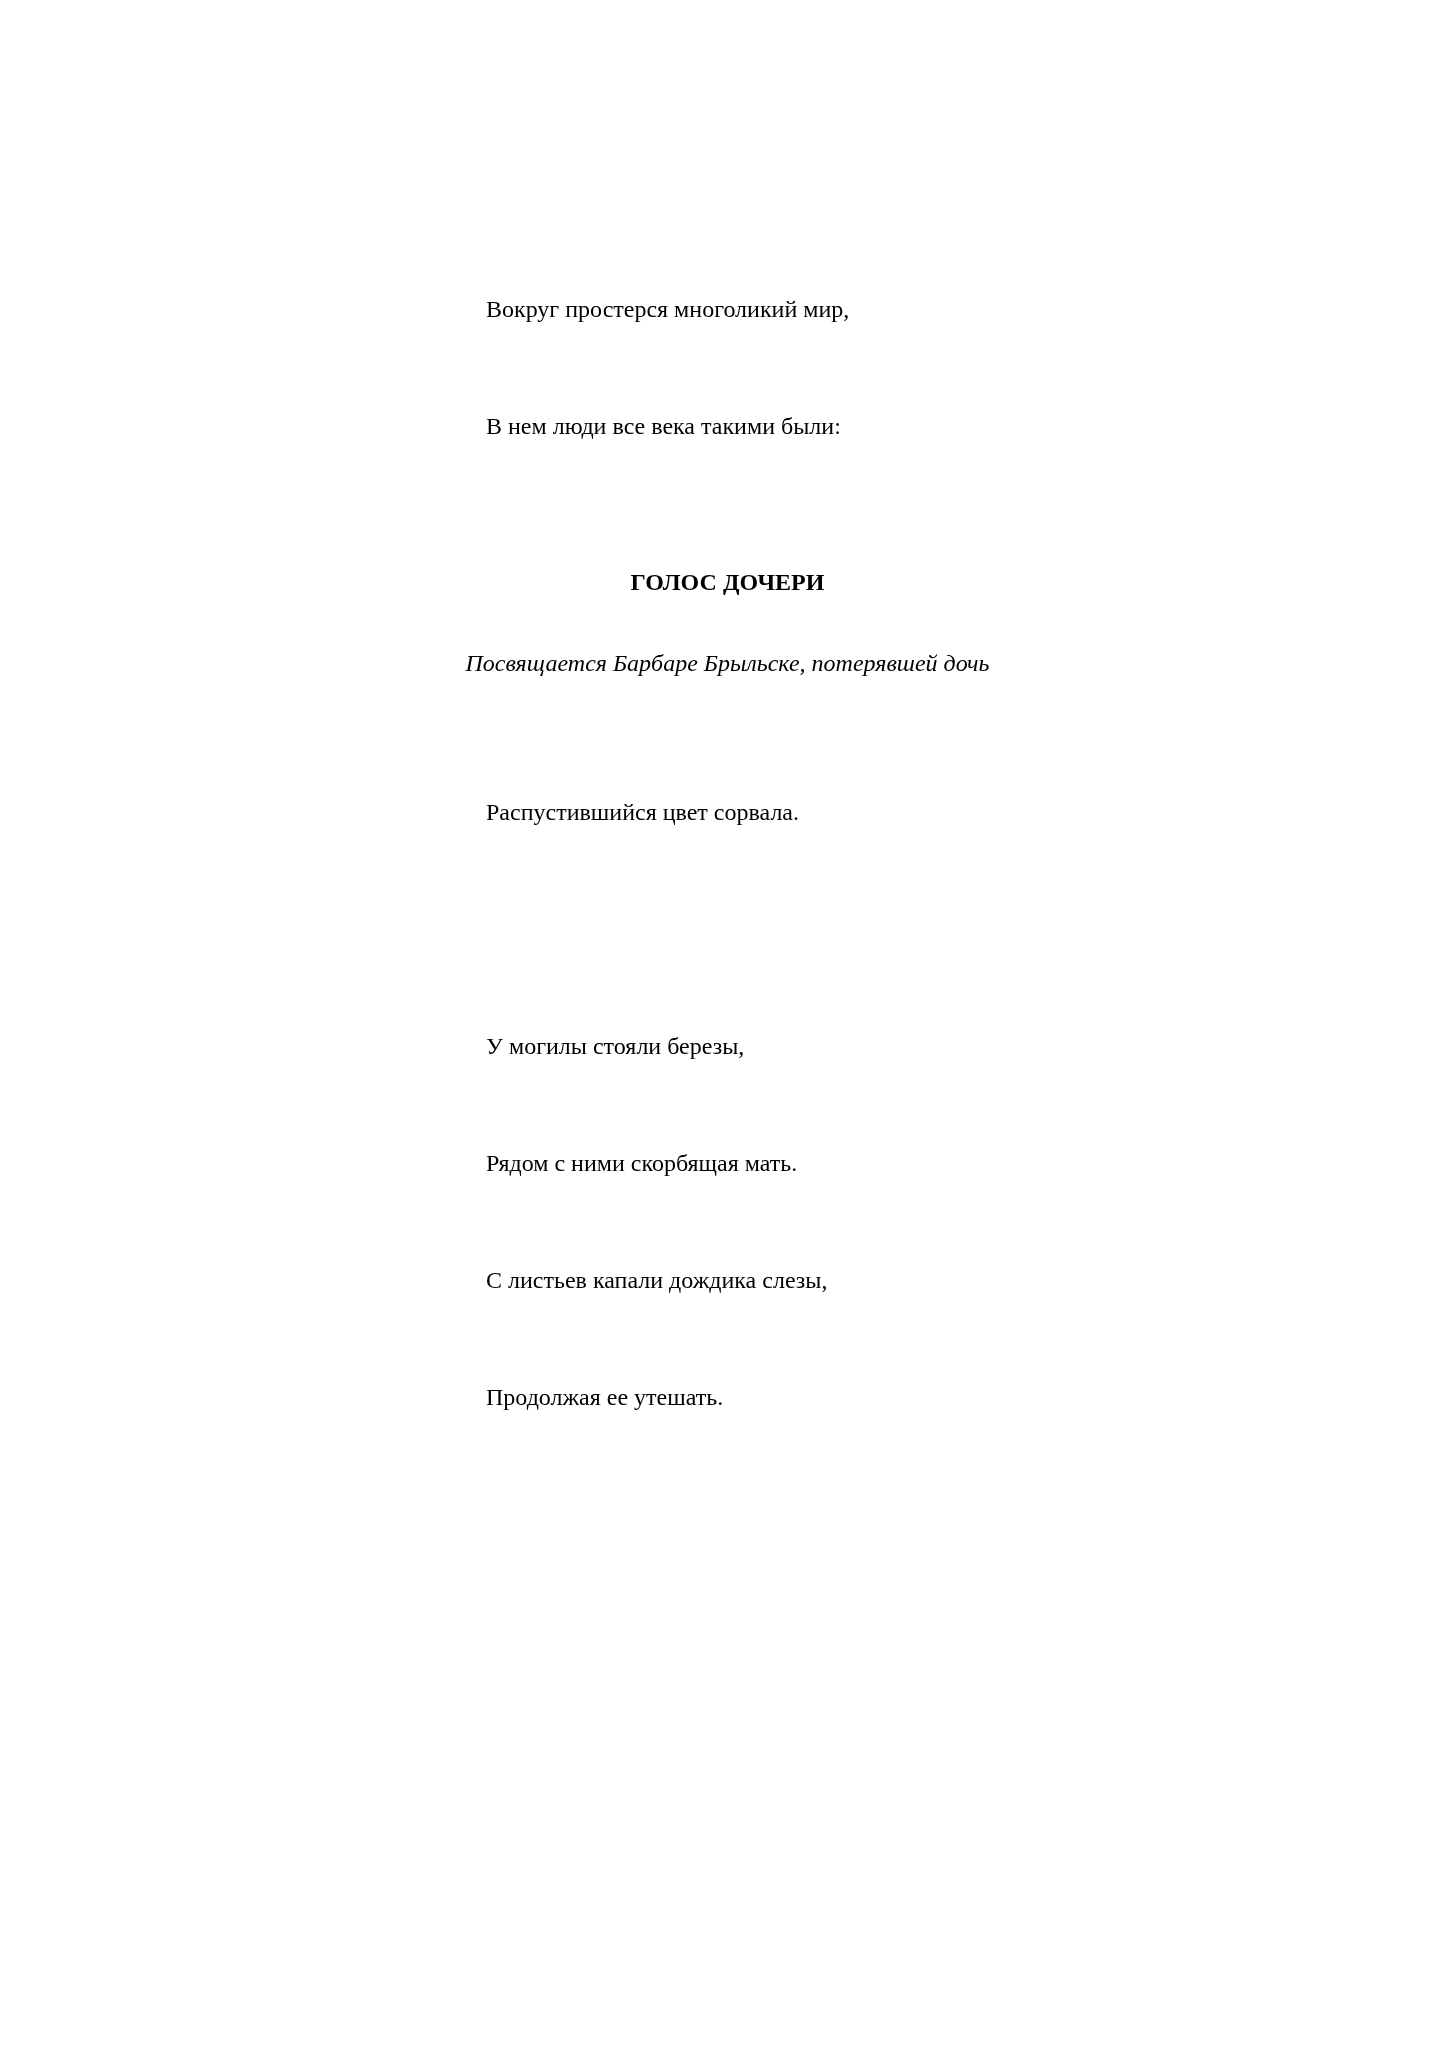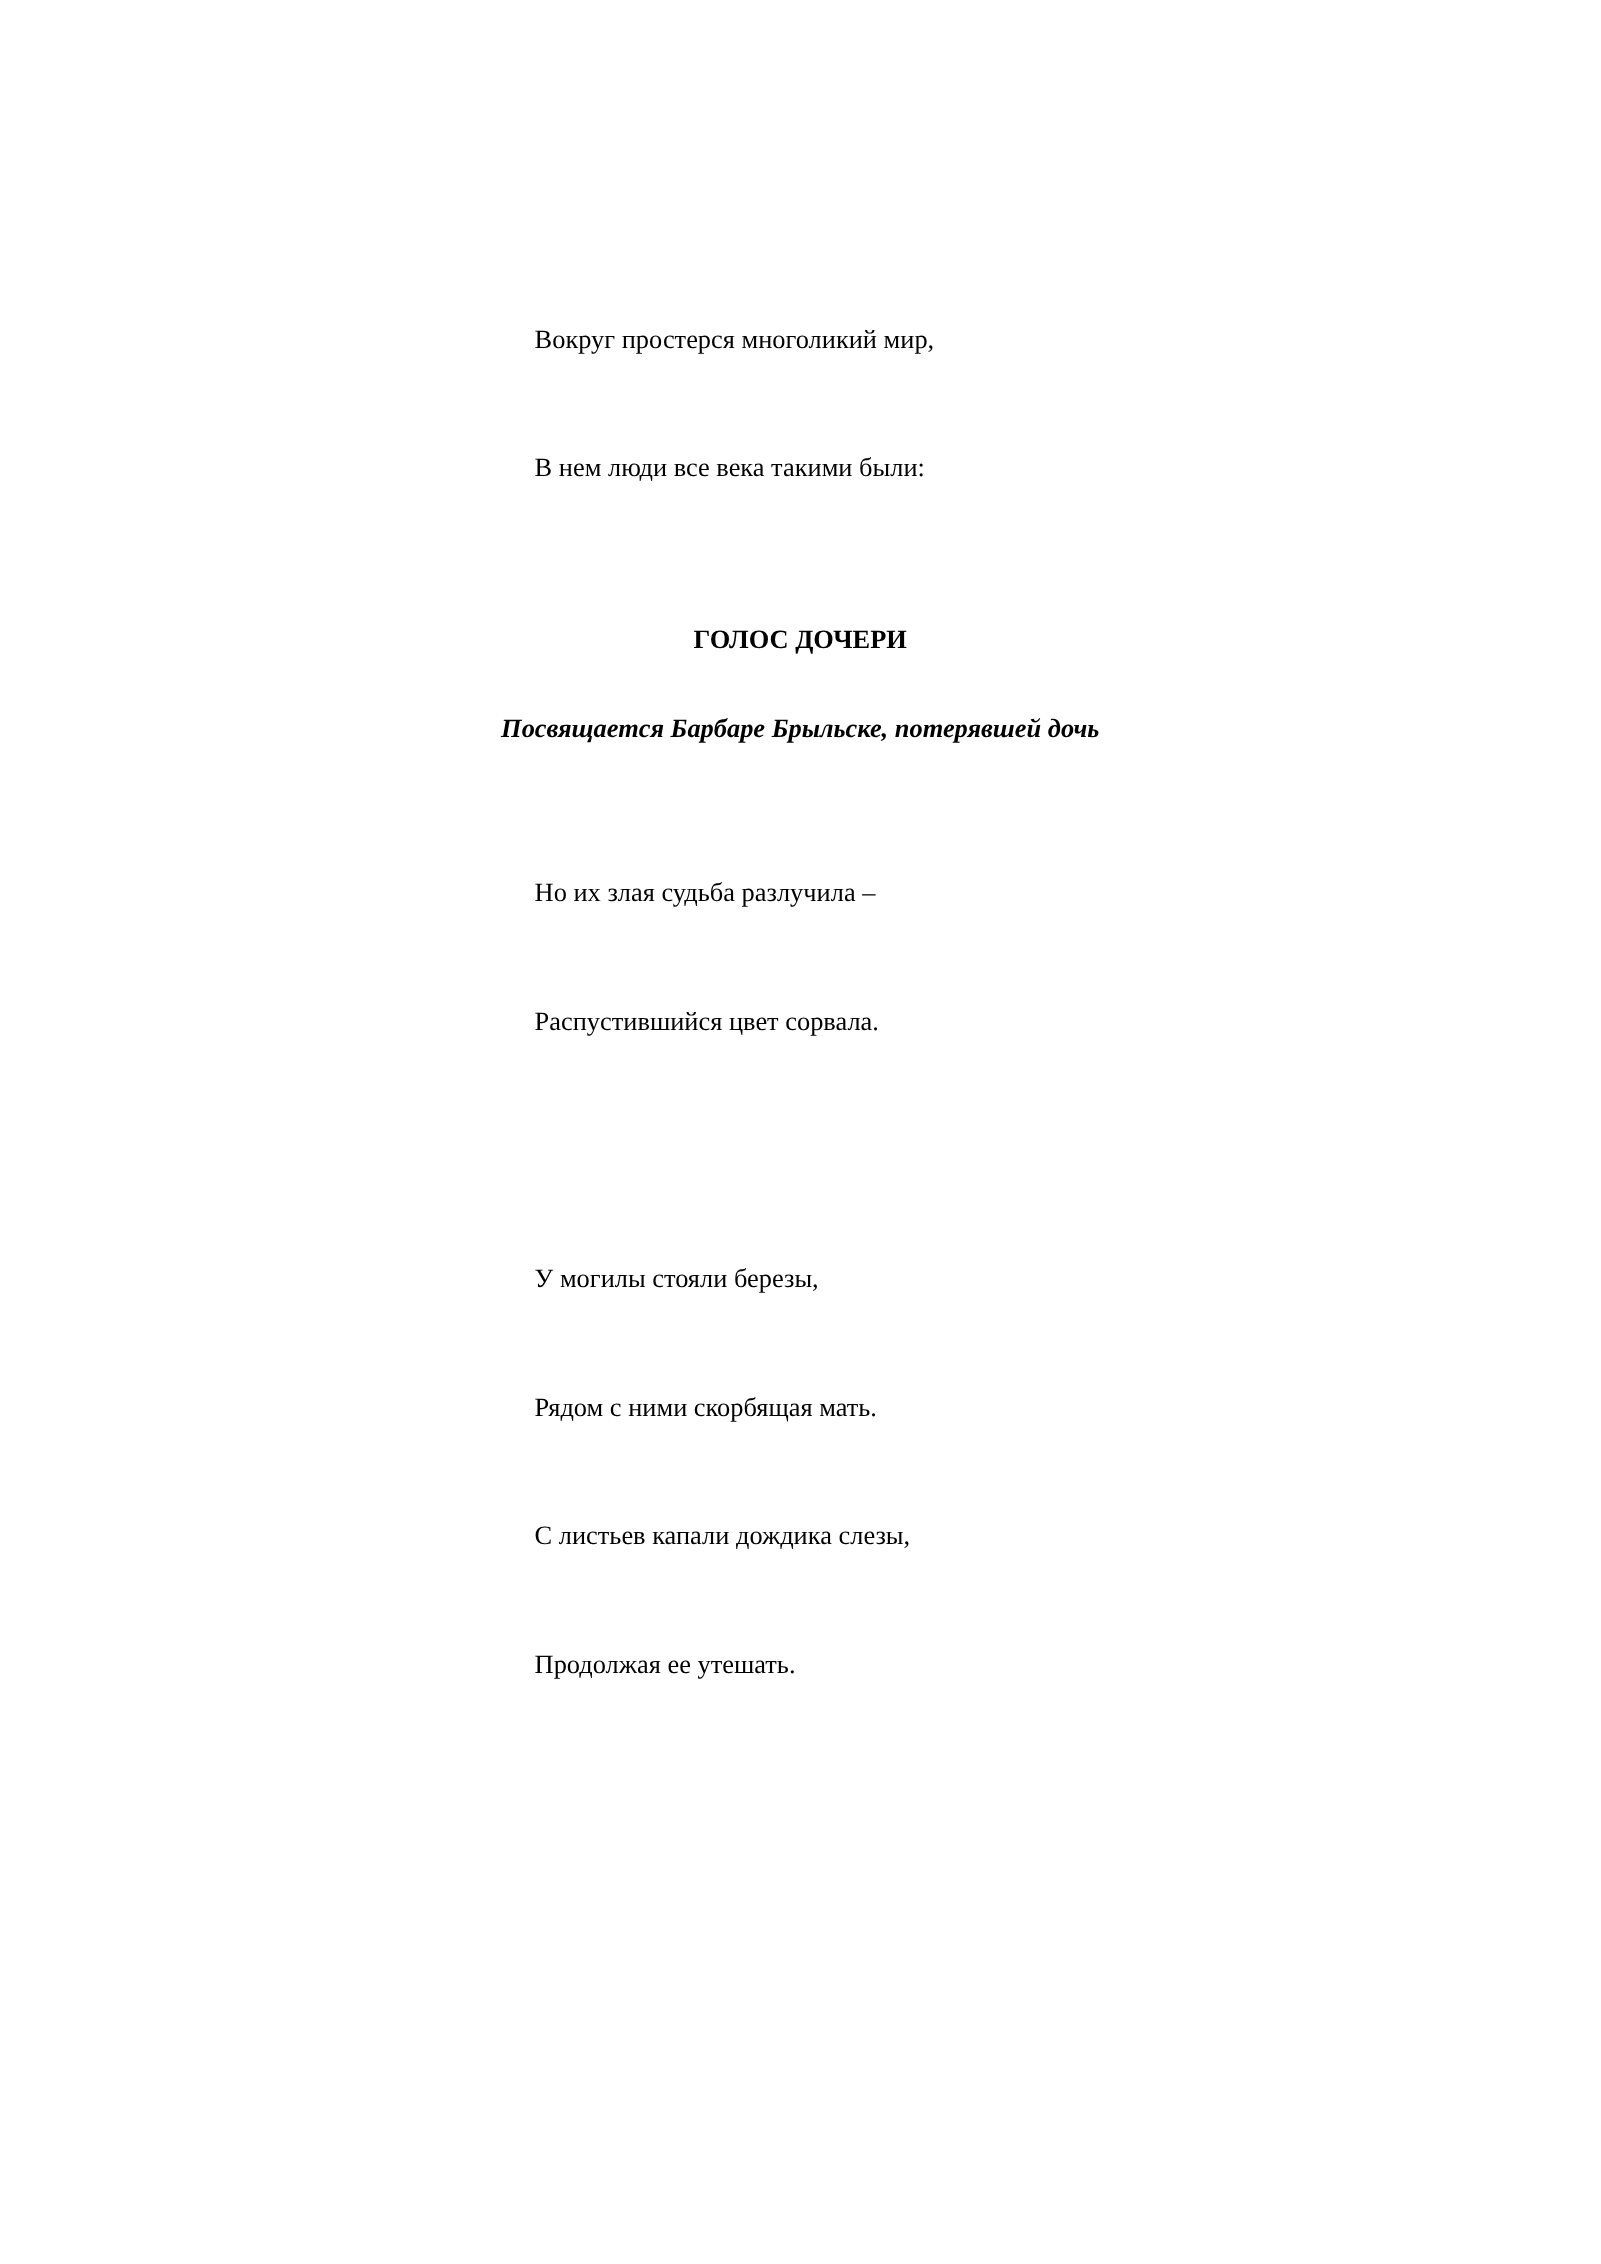--- a/index.html
+++ b/index.html
@@ -29,39 +29,37 @@
   }
   .poem-title {
     text-align: center;
     font-weight: bold;
     margin: 29px 0 42px 0;
   }
   .dedication {
     text-align: center;
     font-style: italic;
     margin: 0 0 32px 0;
-    font-weight: bold;
   }
 </style>
 </head>
 <body>
 
 <div class="page">
 
   <div class="stanza">
     <span class="line">Вокруг простерся многоликий мир,</span>
     <span class="line">В нем люди все века такими были:</span>
   </div>
 
   <div class="poem-title">ГОЛОС ДОЧЕРИ</div>
 
   <div class="dedication">Посвящается Барбаре Брыльске, потерявшей дочь</div>
 
   <div class="stanza">
-    <span class="line">Но их злая судьба разлучила –</span>
     <span class="line">Распустившийся цвет сорвала.</span>
   </div>
 
   <div class="stanza">
     <span class="line">У могилы стояли березы,</span>
     <span class="line">Рядом с ними скорбящая мать.</span>
     <span class="line">С листьев капали дождика слезы,</span>
     <span class="line">Продолжая ее утешать.</span>
   </div>
 

